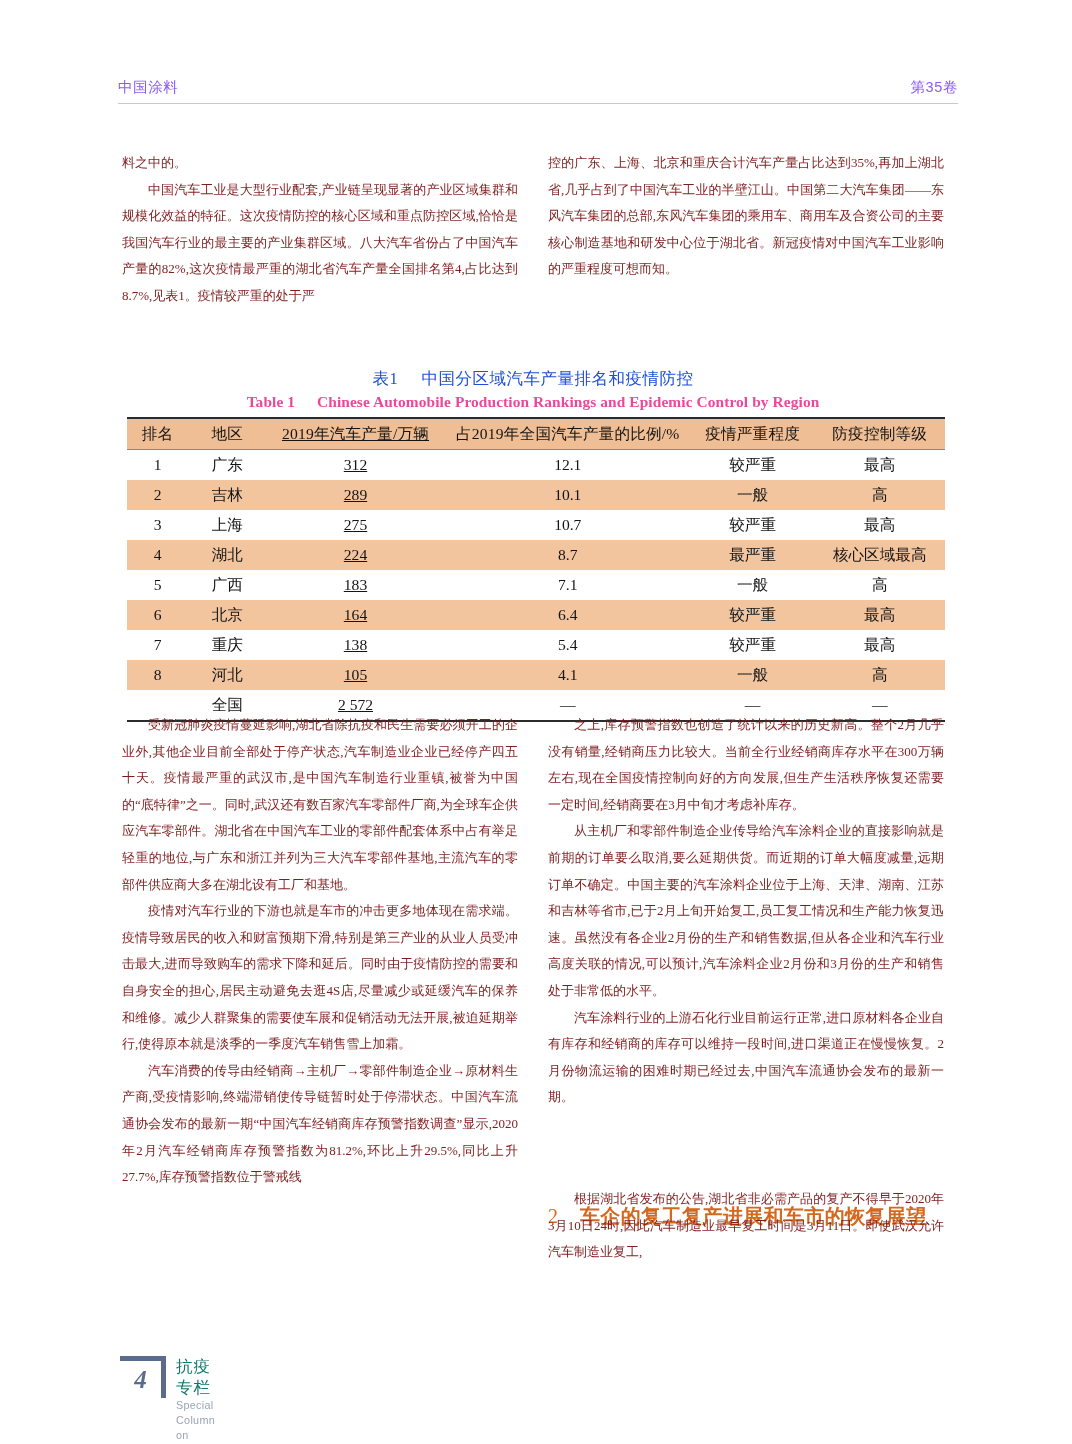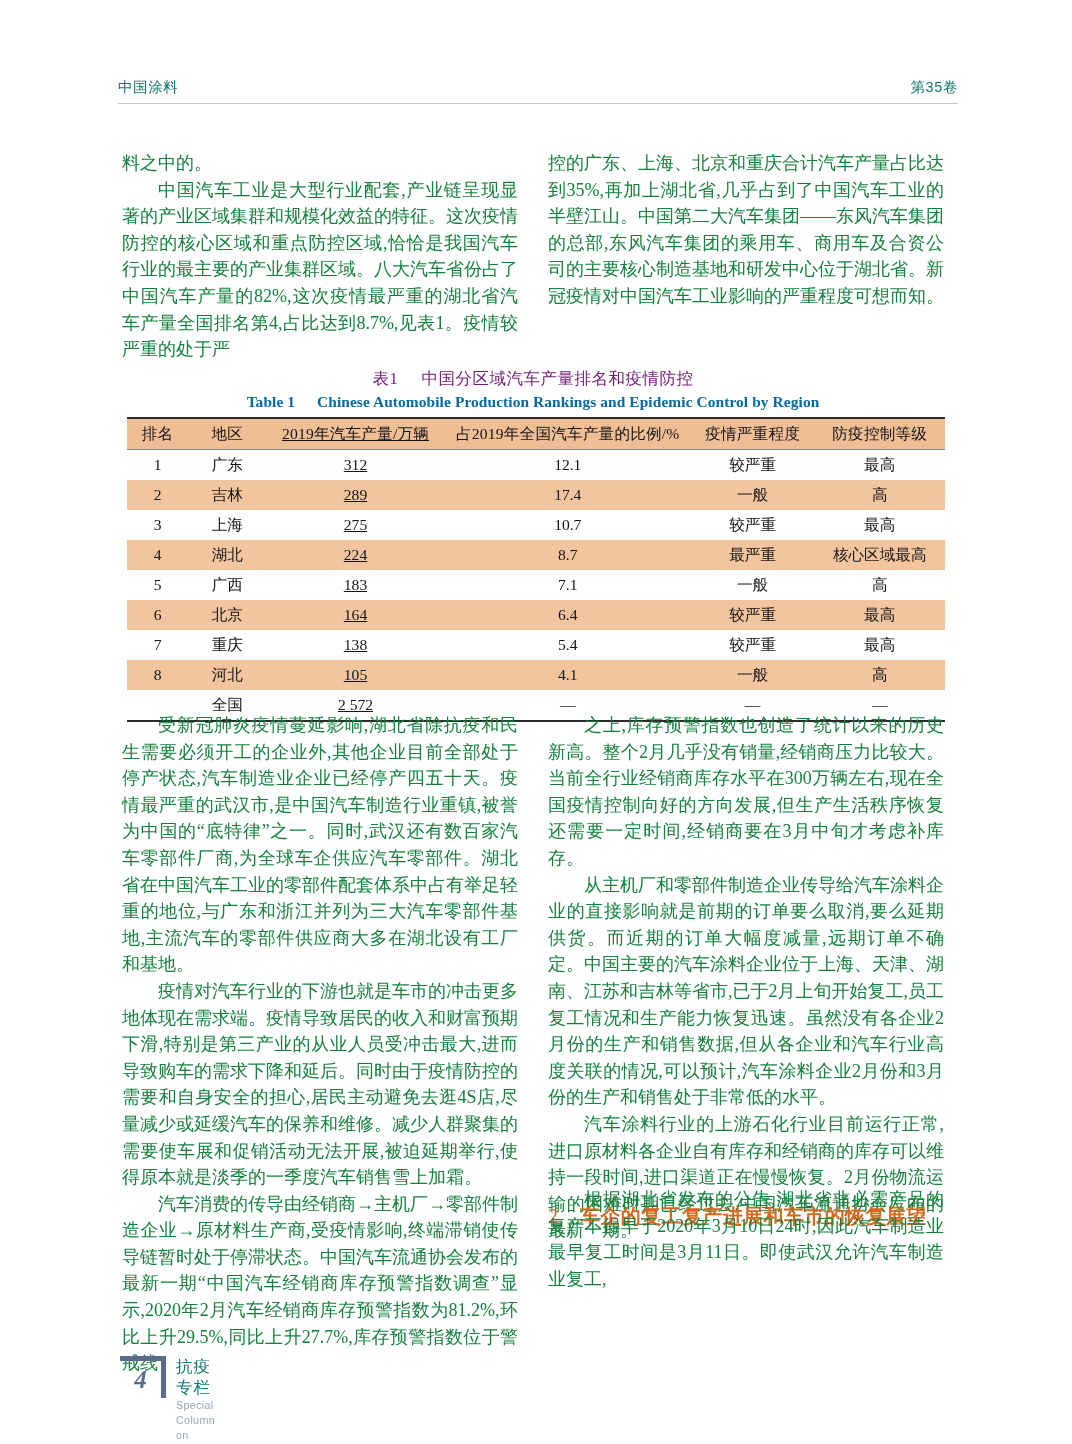--- a/index.html
+++ b/index.html
@@ -29,44 +29,44 @@
     left: 118px;
     top: 78px;
     width: 840px;
     height: 30px;
   }
   .runhead .rh-left,
   .runhead .rh-right {
     position: absolute;
     top: 0;
     font-size: 14.5px;
-    color: #0f766e;
+    color: #8b5cf6;
     letter-spacing: 0.6px;
     font-family: "Liberation Sans", "DejaVu Sans", sans-serif;
   }
   .runhead .rh-left { left: 0; }
   .runhead .rh-right { right: 0; }
   .runhead .rh-rule {
     position: absolute;
     left: 0;
     right: 0;
     top: 25px;
     height: 1px;
     background: #c9c9c9;
   }
 
   
   .col {
     position: absolute;
     width: 396px;
     text-align: justify;
     text-justify: inter-ideograph;
-    font-size: 18px;
+    font-size: 13px;
     line-height: 26.6px;
-    color: #15803d;
+    color: #7f1d1d;
   }
   .col-left  { left: 122px; }
   .col-right { left: 548px; }
 
   .col p {
     margin: 0;
     text-indent: 2em;
   }
   .col p.noindent { text-indent: 0; }
 
@@ -80,28 +80,28 @@
     position: absolute;
     left: 122px;
     top: 368px;
     width: 822px;
     text-align: center;
   }
   .tbl-caption .cap-cn {
     font-size: 16.5px;
     line-height: 22px;
     letter-spacing: 0.5px;
-    color: #701a75;
+    color: #1d4ed8;
   }
   .tbl-caption .cap-en {
     font-size: 15.4px;
     line-height: 21px;
     font-weight: bold;
     letter-spacing: 0.1px;
-    color: #0369a1;
+    color: #ec4899;
     margin-top: 1px;
   }
   .cap-gap { display: inline-block; width: 14px; }
 
   
   .tbl-wrap {
     position: absolute;
     left: 127px;
     top: 417px;
     width: 818px;
@@ -276,21 +276,21 @@
             <td class="c-reg">广东</td>
             <td class="c-prod">312</td>
             <td class="c-share">12.1</td>
             <td class="c-sev">较严重</td>
             <td class="c-ctrl">最高</td>
           </tr>
           <tr class="band">
             <td class="c-rank">2</td>
             <td class="c-reg">吉林</td>
             <td class="c-prod">289</td>
-            <td class="c-share">17.4</td>
+            <td class="c-share">10.1</td>
             <td class="c-sev">一般</td>
             <td class="c-ctrl">高</td>
           </tr>
           <tr>
             <td class="c-rank">3</td>
             <td class="c-reg">上海</td>
             <td class="c-prod">275</td>
             <td class="c-share">10.7</td>
             <td class="c-sev">较严重</td>
             <td class="c-ctrl">最高</td>

